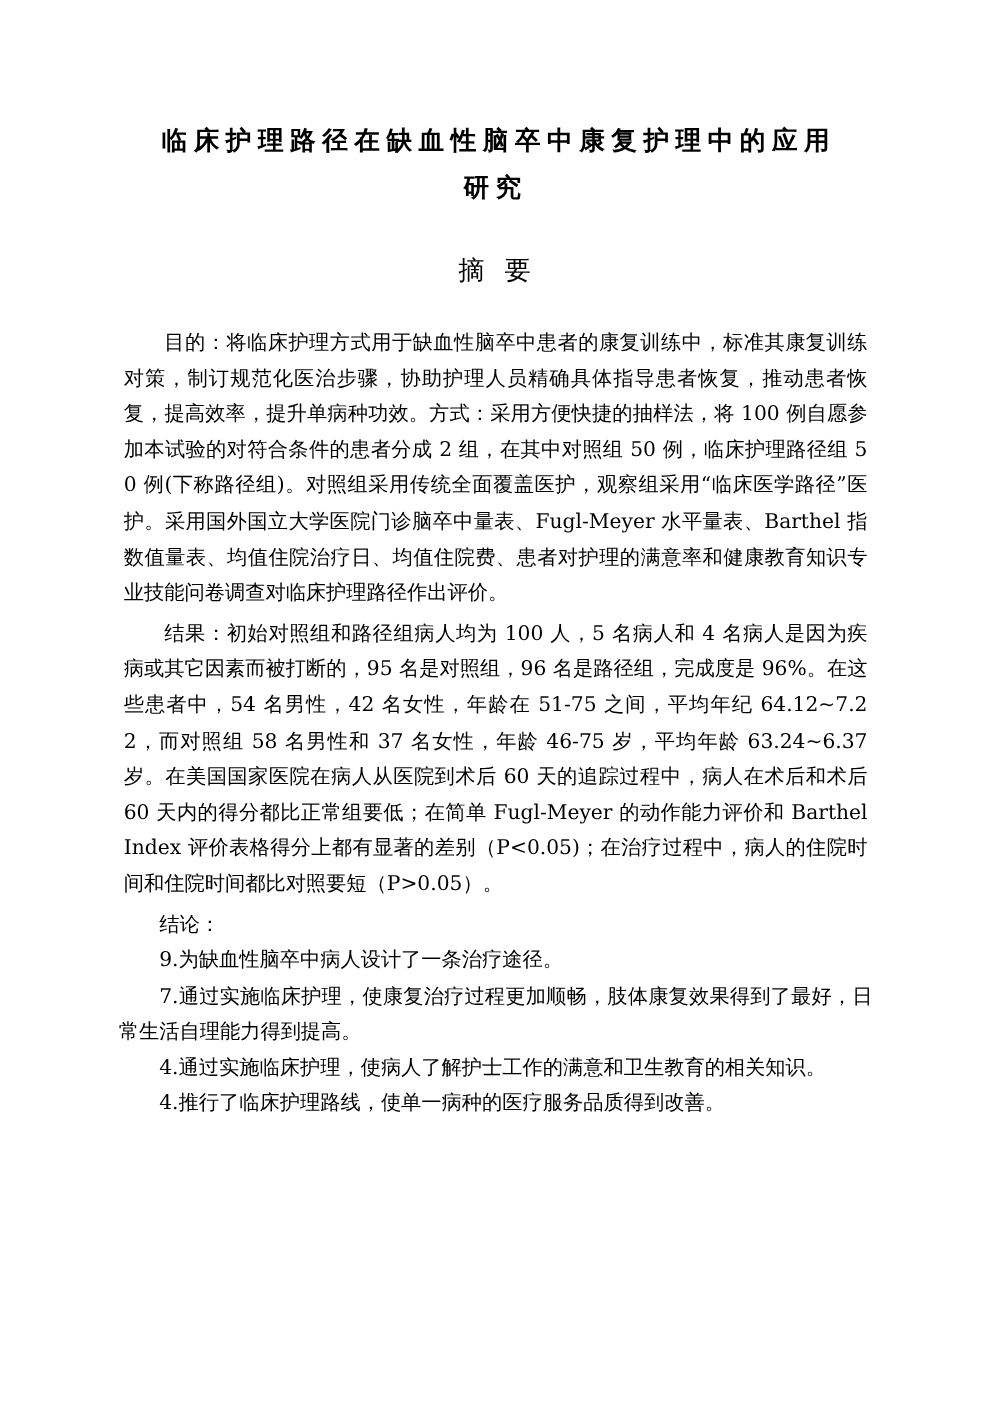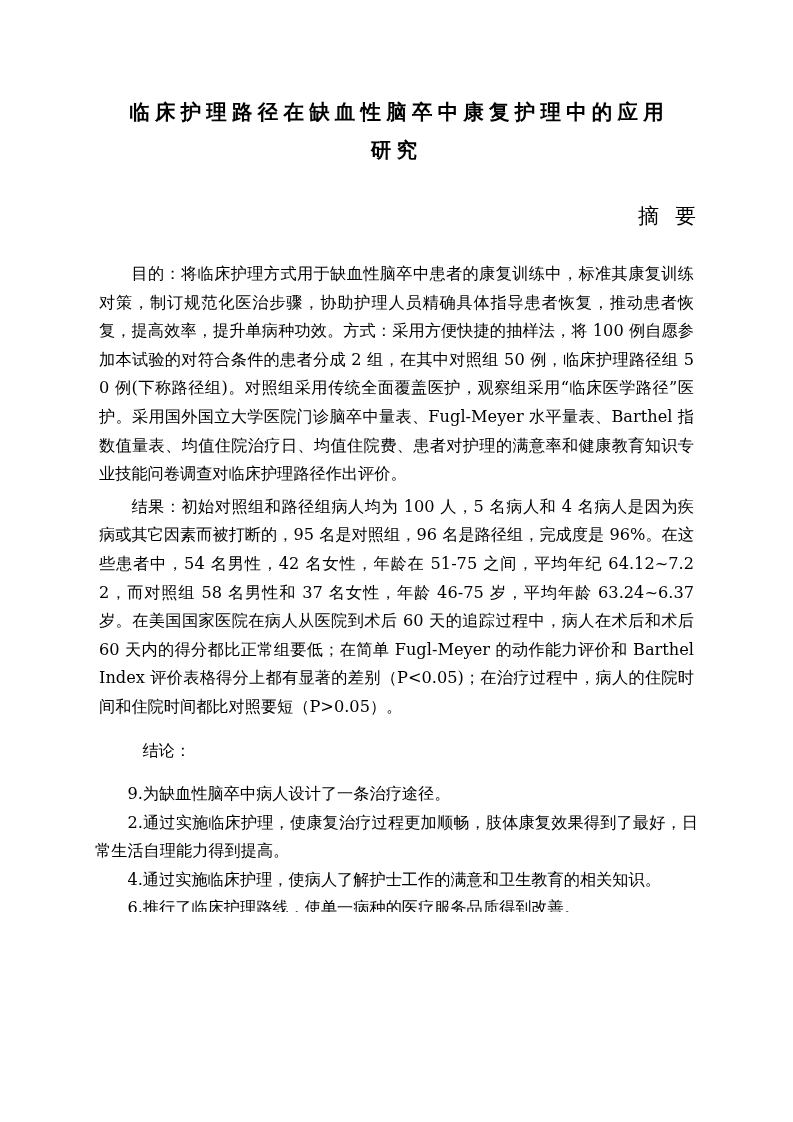--- a/index.html
+++ b/index.html
@@ -36,21 +36,21 @@
     letter-spacing: 5.2px;
     line-height: 38px;
     font-family: "DejaVu Sans", "Liberation Sans", sans-serif;
     text-indent: 5.2px;
   }
   
   .abstract-heading {
     margin: 0;
     padding-top: 33px;
     font-size: 21px;
-    text-align: right;
+    text-align: center;
     letter-spacing: 2px;
     font-family: "DejaVu Sans", "Liberation Sans", sans-serif;
     font-weight: normal;
   }
   .abstract-heading .gap {
     display: inline-block;
     width: 14px;
   }
   
   .body-block {
@@ -63,21 +63,21 @@
     text-align: justify;
     text-justify: inter-character;
     text-indent: 2em;
     font-family: "DejaVu Serif", "Liberation Serif", serif;
     word-break: break-all;
   }
   p.para.last-line-left {
     text-align-last: left;
   }
   p.conc-label {
-    margin: 15px;
+    margin: 0;
     font-size: 16.2px;
     line-height: 28.6px;
     text-indent: 2em;
     text-align: left;
   }
   p.conc-item {
     margin: 0;
     font-size: 16.2px;
     line-height: 28.6px;
     text-indent: 2em;
@@ -116,23 +116,23 @@
 
     <div class="body-block">
 
       <p class="para last-line-left">目的：将临床护理方式用于缺血性脑卒中患者的康复训练中，标准其康复训练对策，制订规范化医治步骤，协助护理人员精确具体指导患者恢复，推动患者恢复，提高效率，提升单病种功效。方式：采用方便快捷的抽样法，将 100 例自愿参加本试验的对符合条件的患者分成 2 组，在其中对照组 50 例，临床护理路径组 50 例(下称路径组)。对照组采用传统全面覆盖医护，观察组采用“临床医学路径”医护。采用国外国立大学医院门诊脑卒中量表、Fugl-Meyer 水平量表、Barthel 指数值量表、均值住院治疗日、均值住院费、患者对护理的满意率和健康教育知识专业技能问卷调查对临床护理路径作出评价。</p>
 
       <p class="para last-line-left">结果：初始对照组和路径组病人均为 100 人，5 名病人和 4 名病人是因为疾病或其它因素而被打断的，95 名是对照组，96 名是路径组，完成度是 96%。在这些患者中，54 名男性，42 名女性，年龄在 51-75 之间，平均年纪 64.12~7.22，而对照组 58 名男性和 37 名女性，年龄 46-75 岁，平均年龄 63.24~6.37 岁。在美国国家医院在病人从医院到术后 60 天的追踪过程中，病人在术后和术后 60 天内的得分都比正常组要低；在简单 Fugl-Meyer 的动作能力评价和 Barthel Index 评价表格得分上都有显著的差别（P&lt;0.05)；在治疗过程中，病人的住院时间和住院时间都比对照要短（P&gt;0.05）。</p>
 
       <p class="conc-label">结论：</p>
 
       <p class="conc-item">9.为缺血性脑卒中病人设计了一条治疗途径。</p>
-      <p class="conc-item">2.通过实施临床护理，使康复治疗过程更加顺畅，肢体康复效果得到了最好，日常生活自理能力得到提高。</p>
+      <p class="conc-item">7.通过实施临床护理，使康复治疗过程更加顺畅，肢体康复效果得到了最好，日常生活自理能力得到提高。</p>
       <p class="conc-item">4.通过实施临床护理，使病人了解护士工作的满意和卫生教育的相关知识。</p>
-      <p class="conc-item">6.推行了临床护理路线，使单一病种的医疗服务品质得到改善。</p>
+      <p class="conc-item">4.推行了临床护理路线，使单一病种的医疗服务品质得到改善。</p>
 
       <p class="keywords">
         <span class="kw-label">关键词：</span><span>临床护理路径；缺血性脑卒中；健康教育；单病种护理质量</span>
       </p>
 
     </div>
   </div>
 </div>
 
 </body></html>

